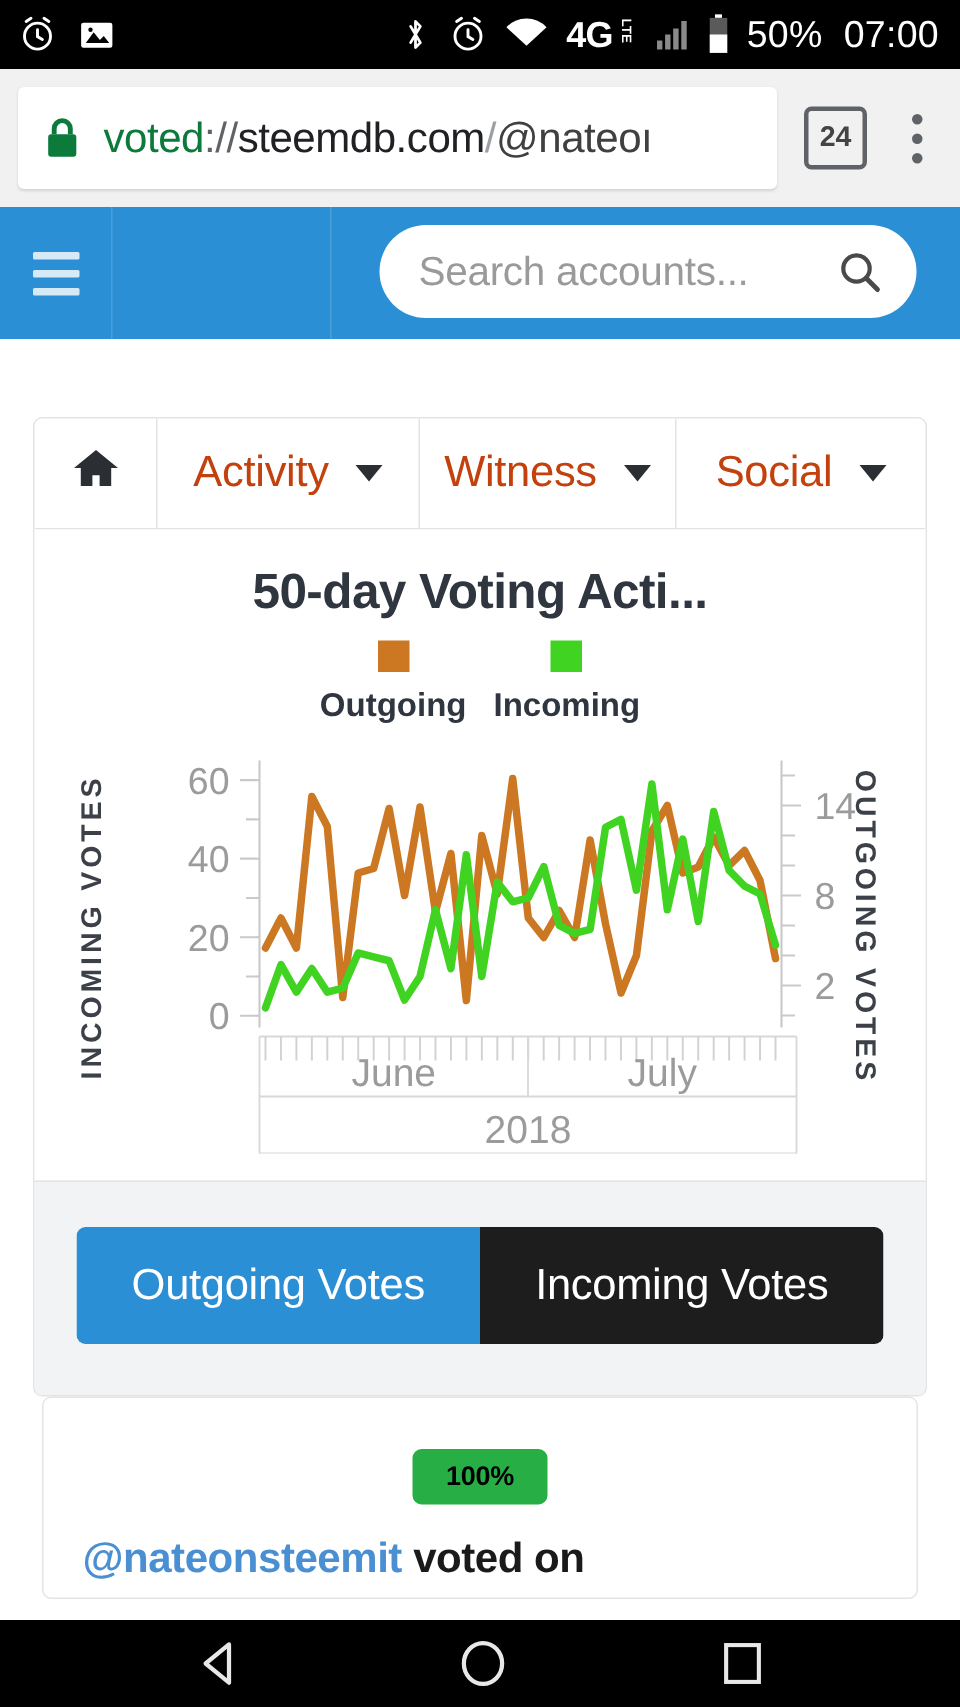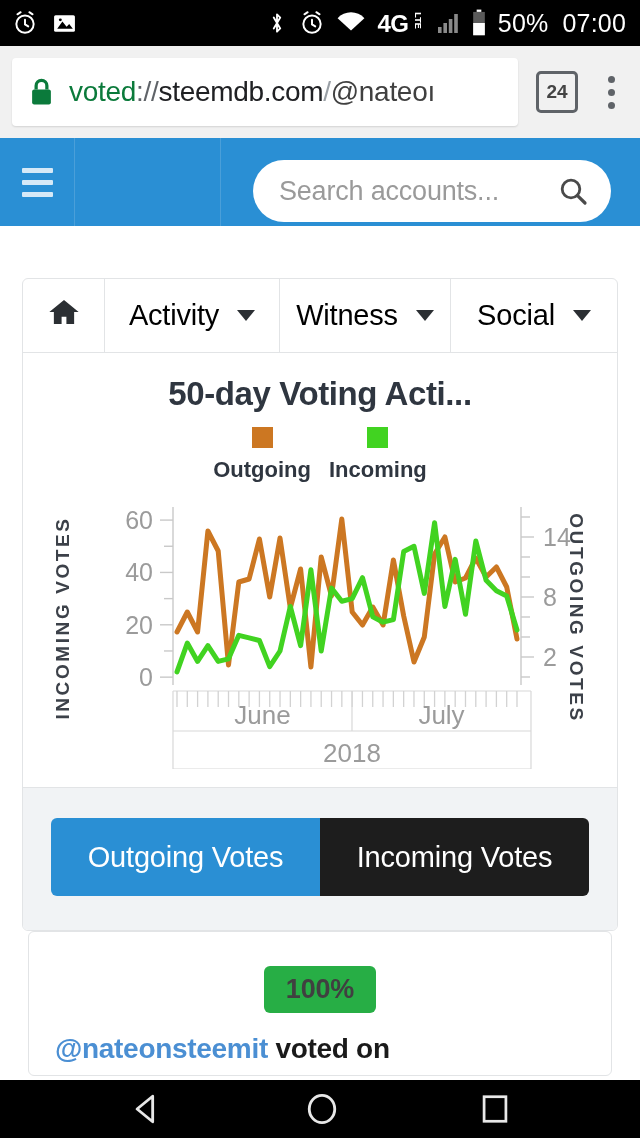--- a/index.html
+++ b/index.html
@@ -50,38 +50,38 @@
   .kebab i { width:7px; height:7px; border-radius:50%; background:#5f6368; display:block;}
 
   
   .appbar { height:88px; background:#2a8fd4; display:flex; align-items:center; position:relative; }
   .burger { width:74px; height:88px; display:flex; flex-direction:column;
             align-items:center; justify-content:center; gap:7px; }
   .burger i { width:31px; height:5px; background:#d6e9f7; border-radius:1px; display:block; }
   .bar-div { width:1px; height:88px; background:#4a9fd9; }
   .spacer-seg { width:146px; height:88px; border-right:1px solid #4a9fd9; }
   .searchbox {
-    position:absolute; left:253px; top:22px; width:358px; height:62px;
+    position:absolute; left:253px; top:12px; width:358px; height:62px;
     background:#fff; border-radius:31px; display:flex; align-items:center;
     padding:0 22px 0 26px;
   }
   .searchbox .ph { flex:1; font-size:27px; color:#9a9a9a; letter-spacing:-.2px;}
   .mag { width:32px; height:32px; display:flex; align-items:center; justify-content:center;}
 
   
   .page { background:#fff; padding: 0; }
 
   .card {
     margin: 52px 22px 0 22px;
     border:1px solid #e2e4e6; border-radius:6px; background:#fff; overflow:hidden;
   }
   .tabrow { display:flex; height:74px; border-bottom:1px solid #e2e4e6;}
   .tabrow .tab {
     display:flex; align-items:center; justify-content:center; gap:18px;
-    border-right:1px solid #e2e4e6; color:#000000; font-size:29px;
+    border-right:1px solid #e2e4e6; color:#c2410c; font-size:29px;
     letter-spacing:-.2px;
   }
   .tabrow .tab:last-child { border-right:none; }
   .tab-home { width:82px; }
   .tab-activity { width:175px; }
   .tab-social { width:166px; }
   .tab-witness { width:171px; }
   .caret { width:0;height:0;border-left:9px solid transparent;border-right:9px solid transparent;
            border-top:11px solid #2b2f33; display:block; }
 
@@ -108,21 +108,21 @@
   .btngroup .btn {
     flex:1; display:flex; align-items:center; justify-content:center;
     font-size:29px; color:#fff; letter-spacing:-.2px;
   }
   .btn-active { background:#2a8fd4; }
   .btn-idle   { background:#1d1d1d; }
 
   .votecard { margin: 0 28px; border:1px solid #e2e4e6; border-radius:6px; background:#fff; padding: 34px 26px 10px 26px; }
   .badge {
     display:block; margin: 0 auto; width:fit-content;
-    background:#27ae45; color:#404040; font-size:27px; font-weight:700;
+    background:#27ae45; color:#000000; font-size:18px; font-weight:700;
     padding: 8px 22px; border-radius:6px; letter-spacing:-.2px;
   }
   .ago { text-align:center; font-size:28px; font-weight:700; color:#1a1a1a; margin-top:18px; letter-spacing:-.3px;}
   .voteline { font-size:28px; font-weight:700; color:#1a1a1a; margin-top:20px; letter-spacing:-.3px;}
   .voteline .user { color:#4b8fd3; }
 
   
   .navbar {
     position:absolute; left:0; bottom:0; width:640px; height:58px; background:#000;
     display:flex; align-items:center; justify-content:space-around; padding: 0 60px;

